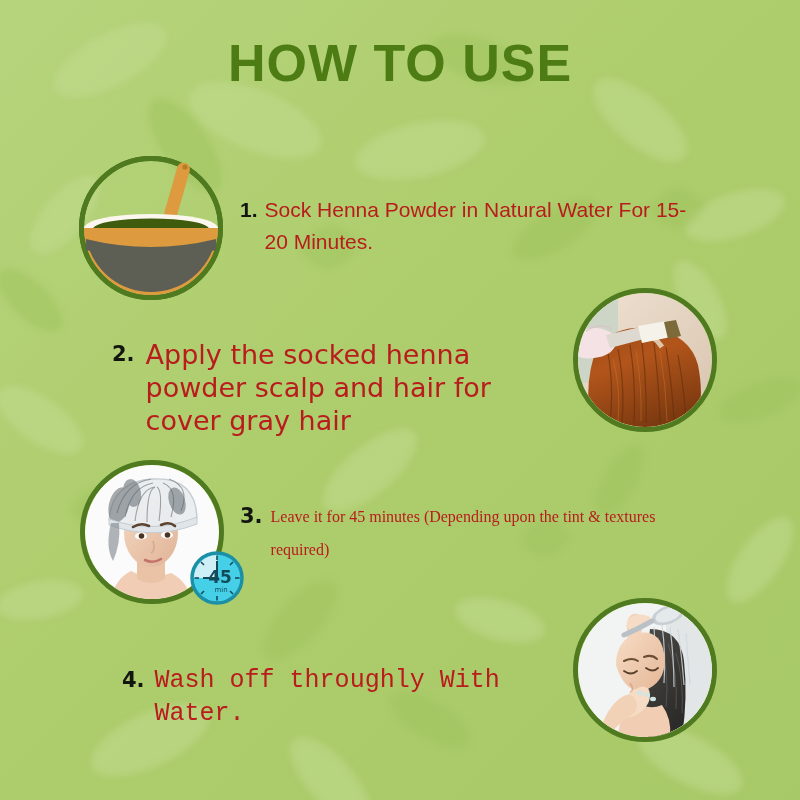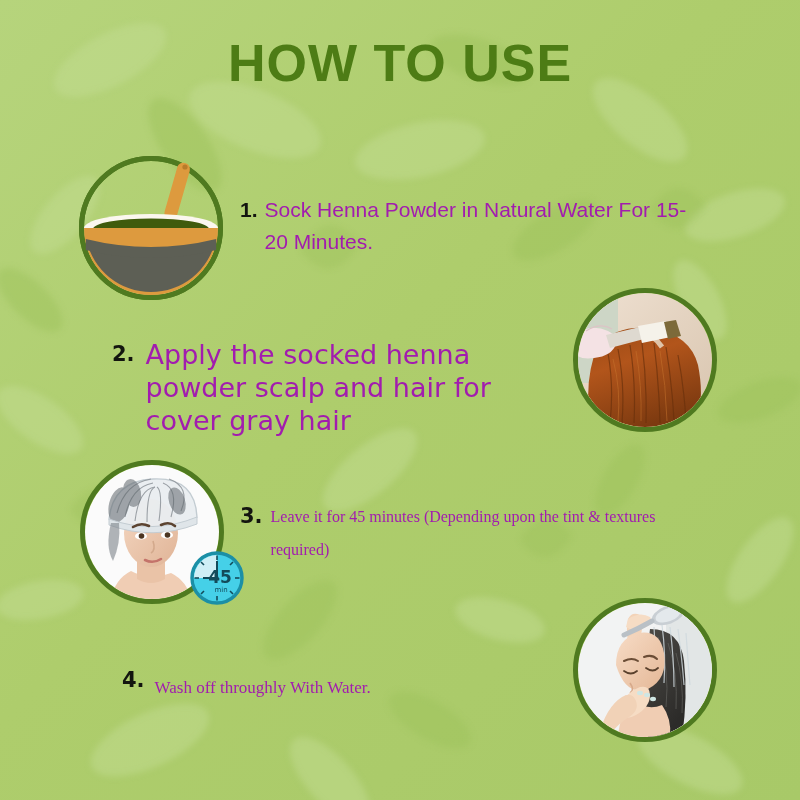--- a/index.html
+++ b/index.html
@@ -65,21 +65,21 @@
   }
   #timer-badge svg { display:block; width:100%; height:100%; }
 
   
   .step { position:absolute; display:flex; align-items:flex-start; }
   .step .num {
     font-weight:bold;
     color:#13150f;
     flex:0 0 auto;
   }
-  .step .txt { color:#a21caf; }
+  .step .txt { color:#b91c1c; }
 
   #step-1 { left:240px; top:194px; width:460px; }
   #step-1 .num { font-size:21px; line-height:32px; margin-right:7px;
                  font-family:"Liberation Sans", sans-serif; }
   #step-1 .txt { font-size:21px; line-height:32px;
                  font-family:"Liberation Sans", sans-serif; }
 
   #step-2 { left:112px; top:338px; width:450px; }
   #step-2 .num { font-size:21px; line-height:33px; margin-right:11px;
                  font-family:"DejaVu Sans", sans-serif; }
@@ -88,22 +88,22 @@
 
   #step-3 { left:240px; top:500px; width:460px; }
   #step-3 .num { font-size:21px; line-height:33px; margin-right:8px;
                  font-family:"DejaVu Sans", sans-serif; }
   #step-3 .txt { font-size:16px; line-height:33px;
                  font-family:Liberation Serif, serif; }
 
   #step-4 { left:122px; top:664px; width:450px; }
   #step-4 .num { font-size:21px; line-height:33px; margin-right:10px;
                  font-family:"DejaVu Sans", sans-serif; }
-  #step-4 .txt { font-size:17px; line-height:33px;
-                 font-family:Liberation Serif, serif;margin-top:7px; }
+  #step-4 .txt { font-size:25px; line-height:33px;
+                 font-family:Liberation Mono, monospace; }
 </style>
 </head>
 <body>
 
 <svg id="bg-leaves" viewBox="0 0 800 800" xmlns="http://www.w3.org/2000/svg">
   <defs>
     <linearGradient id="bgGrad" x1="0" y1="0" x2="1" y2="1">
       <stop offset="0%" stop-color="#b6d47c"></stop>
       <stop offset="45%" stop-color="#aecd6c"></stop>
       <stop offset="100%" stop-color="#a8c968"></stop>

